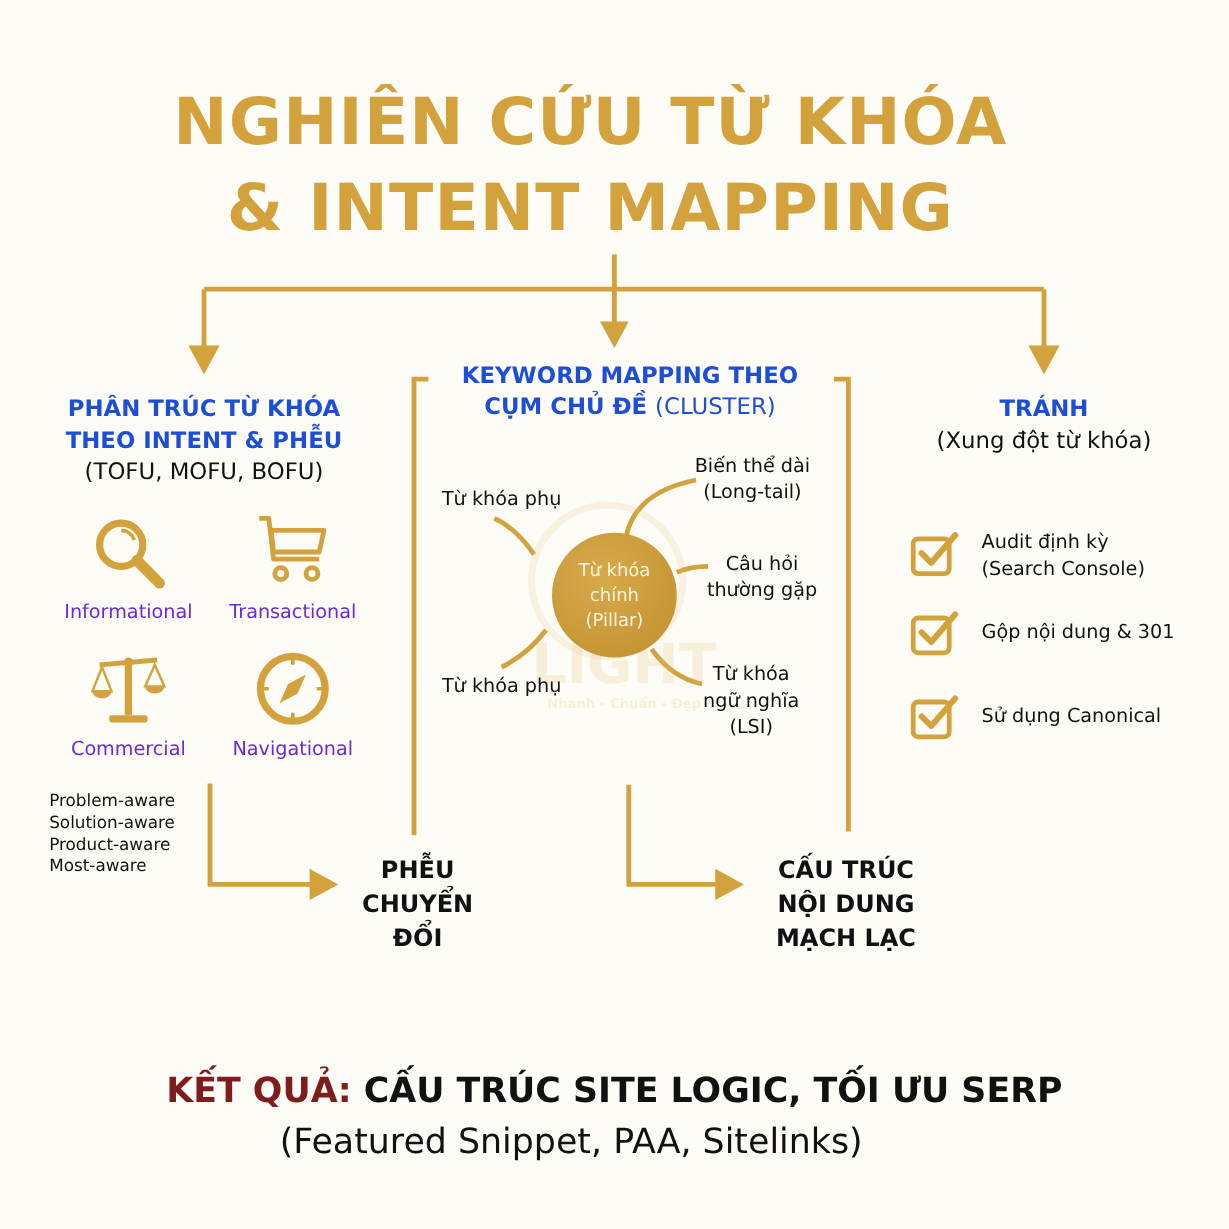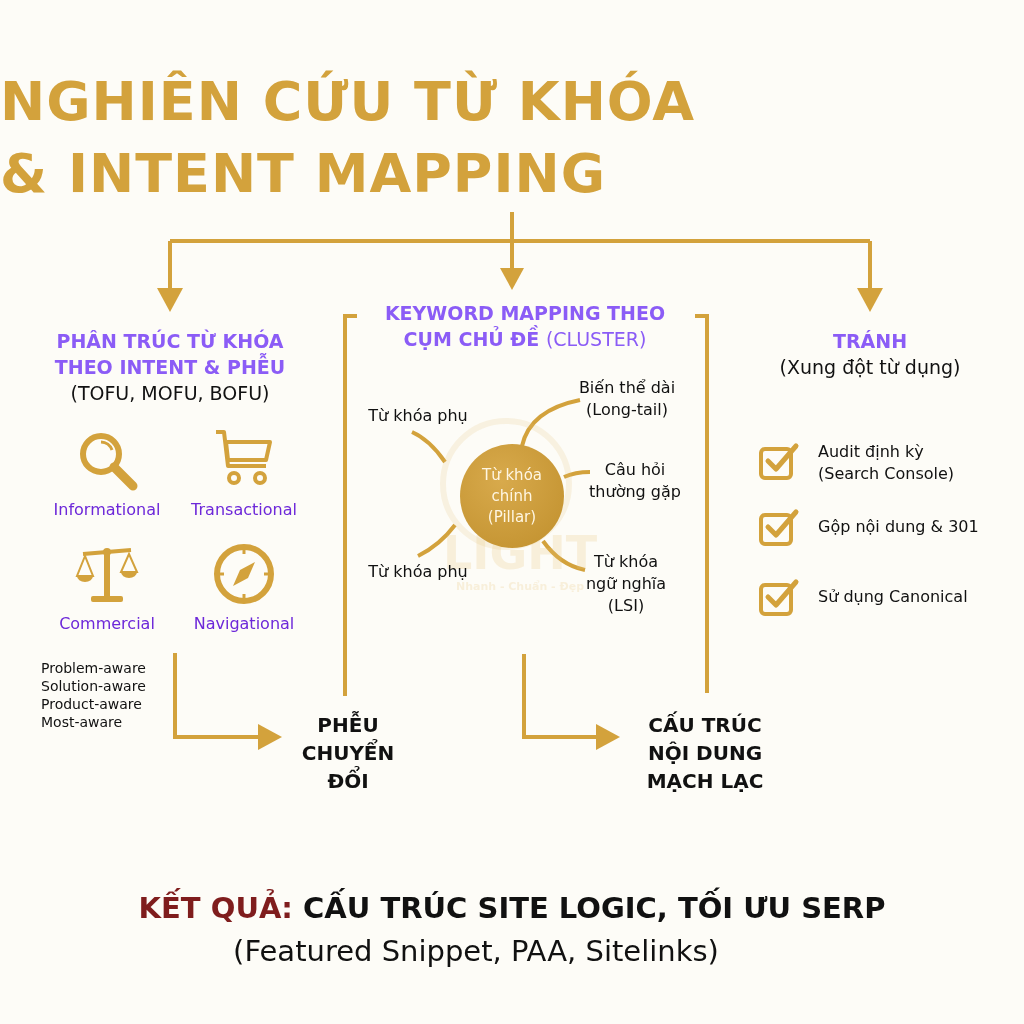--- a/index.html
+++ b/index.html
@@ -4,27 +4,27 @@
   <style>
     html, body { margin: 0; padding: 0; }
     body {
       width: 1024px; height: 1024px; position: relative; overflow: hidden;
       background: #fdfcf7;
       font-family: "DejaVu Sans", sans-serif;
       color: #111;
     }
     .abs { position: absolute; }
     .title {
-      left: 0; width: 984px; text-align: left;
+      left: 0; width: 984px; text-align: center;
       font-family: "DejaVu Sans", sans-serif; font-weight: bold;
       color: #d3a23c; font-size: 54px; letter-spacing: 1px; line-height: 72px;
     }
     svg.lines { position: absolute; left: 0; top: 0; }
     .heading {
-      text-align: center; font-weight: bold; font-size: 19px; line-height: 26px; color: #8b5cf6;
+      text-align: center; font-weight: bold; font-size: 19px; line-height: 26px; color: #1d4ed8;
     }
     .sub { font-weight: normal; }
     .sub-line { font-weight: normal; font-size: 19px; line-height: 26px; text-align: center; }
     .intent {
       position: absolute; text-align: center; width: 140px; font-size: 16px; color: #6d28d9;
     }
     .intent svg { display: block; margin: 0 auto 8px auto; }
     .aware { font-size: 14px; line-height: 18px; }
     .funnel { text-align: center; font-weight: bold; font-size: 20px; line-height: 28px; }
     .node { font-size: 16px; line-height: 22px; text-align: center; color: #111; }
@@ -184,21 +184,21 @@
 </div>
 
 <div class="abs funnel" style="left:620px; top:711px; width:170px;">
   <div>CẤU TRÚC</div>
   <div>NỘI DUNG</div>
   <div>MẠCH LẠC</div>
 </div>
 
 <div class="abs" style="left:740px; top:328px; width:260px;">
   <div class="heading">TRÁNH</div>
-  <div class="sub-line">(Xung đột từ dụng)</div>
+  <div class="sub-line">(Xung đột từ khóa)</div>
 </div>
 
 <div class="abs" style="left:758px; top:441px; width:250px;">
   <div class="check-item" style="margin-bottom:22px;">
     <svg width="42" height="40" viewBox="0 0 42 40">
       <rect x="3" y="8" width="30" height="29" rx="4" stroke="#d3a23c" stroke-width="4" fill="none"></rect>
       <polyline points="10,20 18,28 38,5" stroke="#d3a23c" stroke-width="5" fill="none" stroke-linecap="round" stroke-linejoin="round"></polyline>
     </svg>
     <div>
       <div>Audit định kỳ</div>

